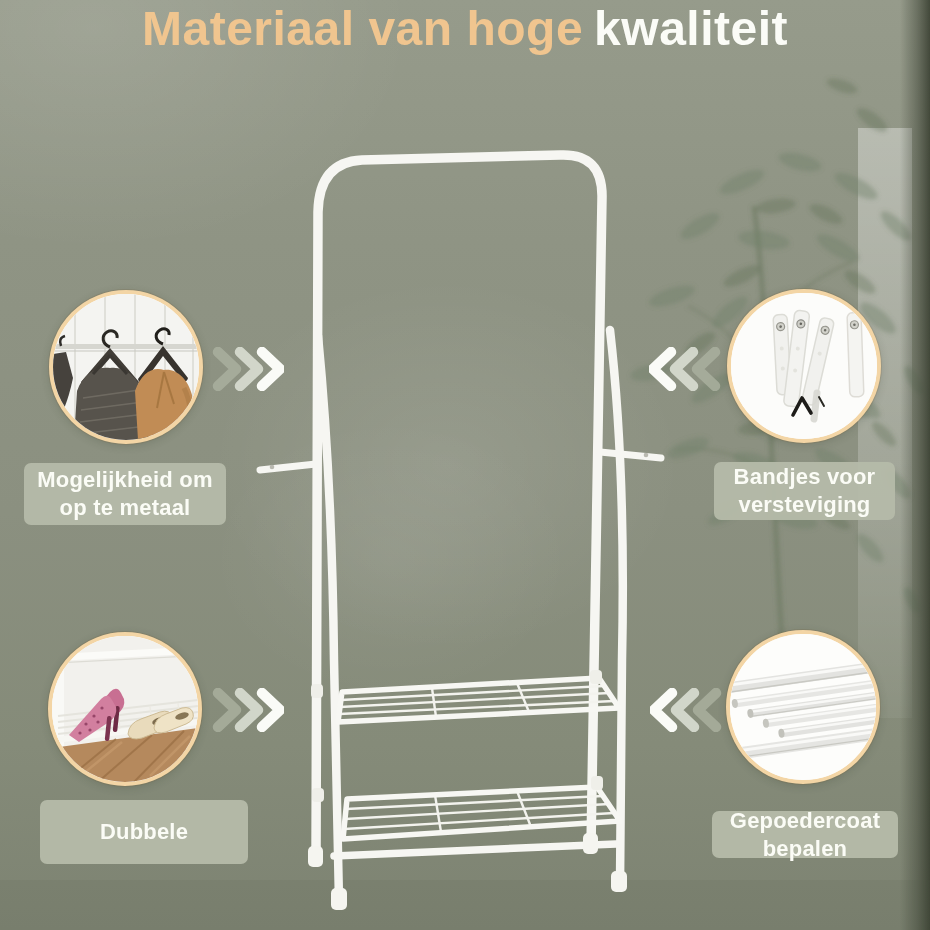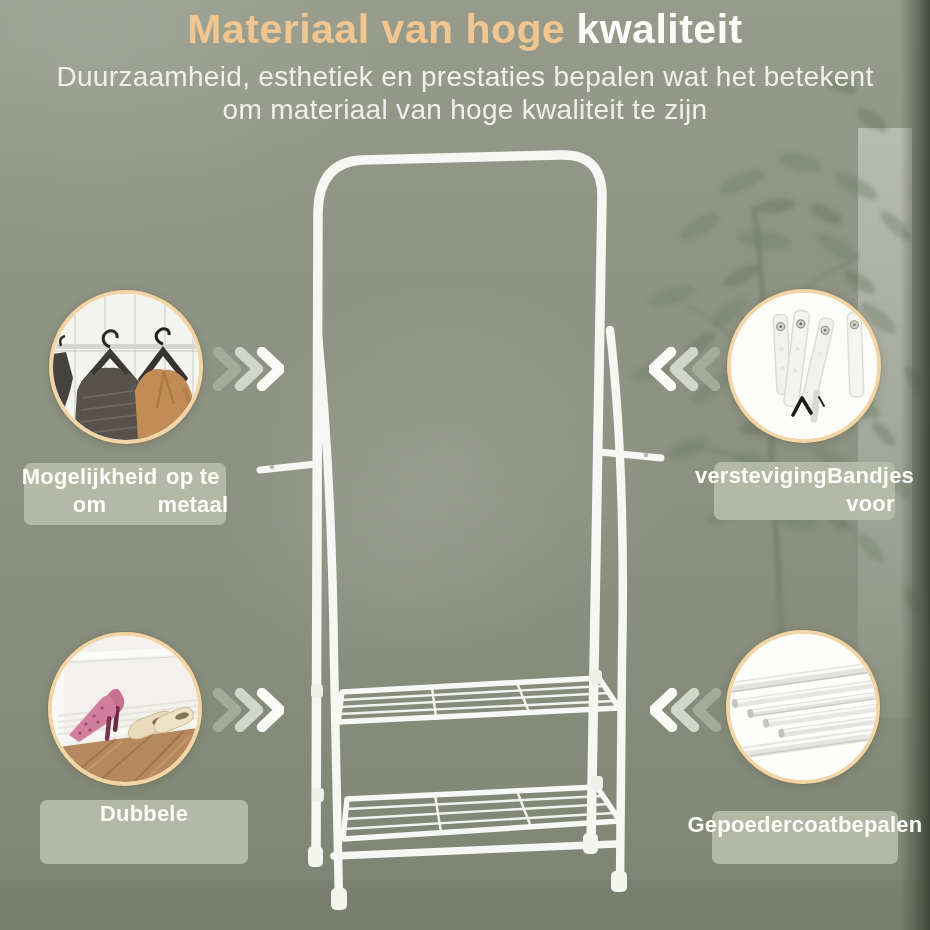--- a/index.html
+++ b/index.html
@@ -9,48 +9,48 @@
     background:
       radial-gradient(ellipse 460px 320px at 10% 3%, rgba(255,255,255,0.10), transparent 70%),
       radial-gradient(ellipse 330px 260px at 48% 50%, rgba(255,255,255,0.09), transparent 72%),
       radial-gradient(ellipse 260px 200px at 42% 60%, rgba(255,255,255,0.06), transparent 70%),
       linear-gradient(180deg,#969b8b 0%,#8f9484 26%,#8b9080 55%,#858b79 80%,#7d8372 100%);
   }
   .bg-art,.rack-art{position:absolute;left:0;top:0;width:930px;height:930px;pointer-events:none;}
 
   
   .header{position:absolute;left:0;top:0;width:100%;text-align:center;}
-  .title{margin-top:5px;font-size:41px;font-weight:700;letter-spacing:.5px;line-height:48px;white-space:nowrap;}
+  .title{margin-top:5px;font-size:48px;font-weight:700;letter-spacing:.5px;line-height:48px;white-space:nowrap;}
   .title .accent{}
   .title .rest{margin-left:11px;}
   .subtitle{margin-top:7px;font-size:28px;font-weight:400;color:#eef0e8;line-height:33px;letter-spacing:.3px;}
 
   
   .circle{
     position:absolute;width:146px;height:146px;border-radius:50%;
     border:4px solid #f3d5a5;overflow:hidden;background:#fcfcfa;
     box-shadow:0 0 0 1px rgba(120,90,40,.15), 0 2px 8px rgba(40,50,35,.18);
   }
   .circle svg{display:block;}
 
   
   .chev{position:absolute;width:72px;height:44px;}
 
   
   .pill{
     position:absolute;border-radius:7px;background:rgba(181,187,169,.95);
-    color:#fbfcf6;text-align:center;display:flex;flex-direction:row;justify-content:center;
+    color:#fbfcf6;text-align:center;display:flex;flex-direction:column;justify-content:center;
     font-weight:700;font-size:22px;line-height:28px;letter-spacing:.2px;
   }
   .pill span{display:block;}
 
   .pill-hang  {left:24px; top:463px; width:202px;height:62px;}
   .pill-straps{left:714px;top:462px; width:181px;height:58px;}
   .pill-shelf {left:40px; top:800px; width:208px;height:64px;}
-  .pill-metal {left:712px;top:811px; width:186px;height:53px;}
+  .pill-metal {left:712px;top:811px; width:186px;height:47px;}
 
   .circle-hang  {left:49px; top:290px;}
   .circle-straps{left:727px;top:289px;}
   .circle-shelf {left:48px; top:632px;}
   .circle-metal {left:726px;top:630px;}
 
   .chev-hang  {left:212px;top:347px;}
   .chev-straps{left:649px;top:347px;}
   .chev-shelf {left:212px;top:688px;}
   .chev-metal {left:650px;top:688px;}
@@ -178,24 +178,20 @@
       <rect x="331" y="888" width="16" height="22" rx="5"></rect>
       <rect x="583" y="833" width="15" height="21" rx="5"></rect>
       <rect x="611" y="871" width="16" height="21" rx="5"></rect>
     </g>
   </svg>
 
   <div class="header">
     <div class="title">
       <span class="accent" style="color:#f0c58f">Materiaal van hoge</span><span class="rest" style="color:#fbfcf7">kwaliteit</span>
     </div>
-    <div class="subtitle">
-      <div>Duurzaamheid, esthetiek en prestaties bepalen wat het betekent</div>
-      <div>om materiaal van hoge kwaliteit te zijn</div>
-    </div>
   </div>
 
   <div class="circle circle-hang">
     <svg width="146" height="146" viewBox="0 0 146 146">
       <rect width="146" height="146" fill="#f4f4f1"></rect>
       <g stroke="#e0e0da" stroke-width="2">
         <line x1="22" y1="0" x2="22" y2="146"></line>
           <line x1="52" y1="0" x2="52" y2="146"></line>
         <line x1="82" y1="0" x2="82" y2="146"></line>
           <line x1="112" y1="0" x2="112" y2="146"></line>
@@ -279,22 +275,22 @@
     </svg>
   </div>
   <svg class="chev chev-straps" viewBox="0 0 72 44">
     <g fill="none" stroke-width="10.5" stroke-linecap="round" stroke-linejoin="round">
       <path d="M22 5 L4 22 L22 39" stroke="#fafbf7"></path>
       <path d="M44 5 L26 22 L44 39" stroke="#d8dcd0" opacity="0.92"></path>
       <path d="M66 5 L48 22 L66 39" stroke="#abb2a0" opacity="0.8"></path>
     </g>
   </svg>
   <div class="pill pill-straps">
+    <span>Bandjes voor</span>
     <span>versteviging</span>
-    <span>Bandjes voor</span>
   </div>
 
   <div class="circle circle-shelf">
     <svg width="146" height="146" viewBox="0 0 146 146">
       <rect width="146" height="146" fill="#f2f1ed"></rect>
       <rect x="-4" y="0" width="16" height="126" fill="#f9f9f6"></rect>
       <g transform="rotate(-3 80 18)">
         <rect x="10" y="14" width="140" height="7" rx="3.5" fill="#fbfbf8"></rect>
         <line x1="10" y1="23" x2="150" y2="23" stroke="#dddcd5" stroke-width="1.2"></line>
       </g>

